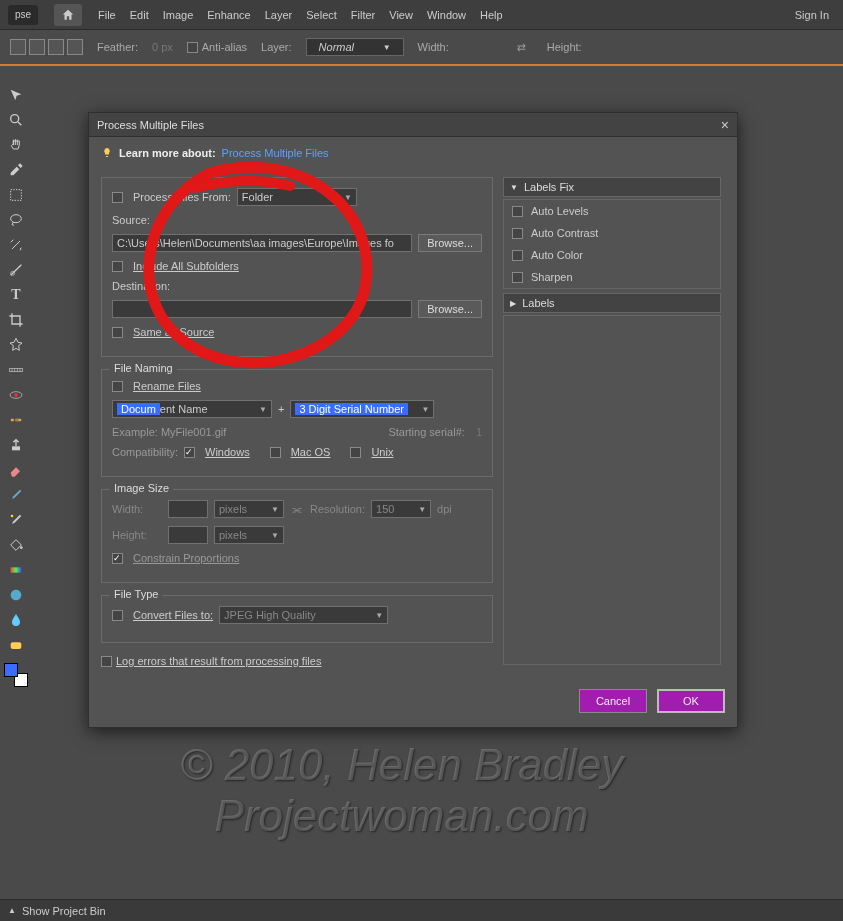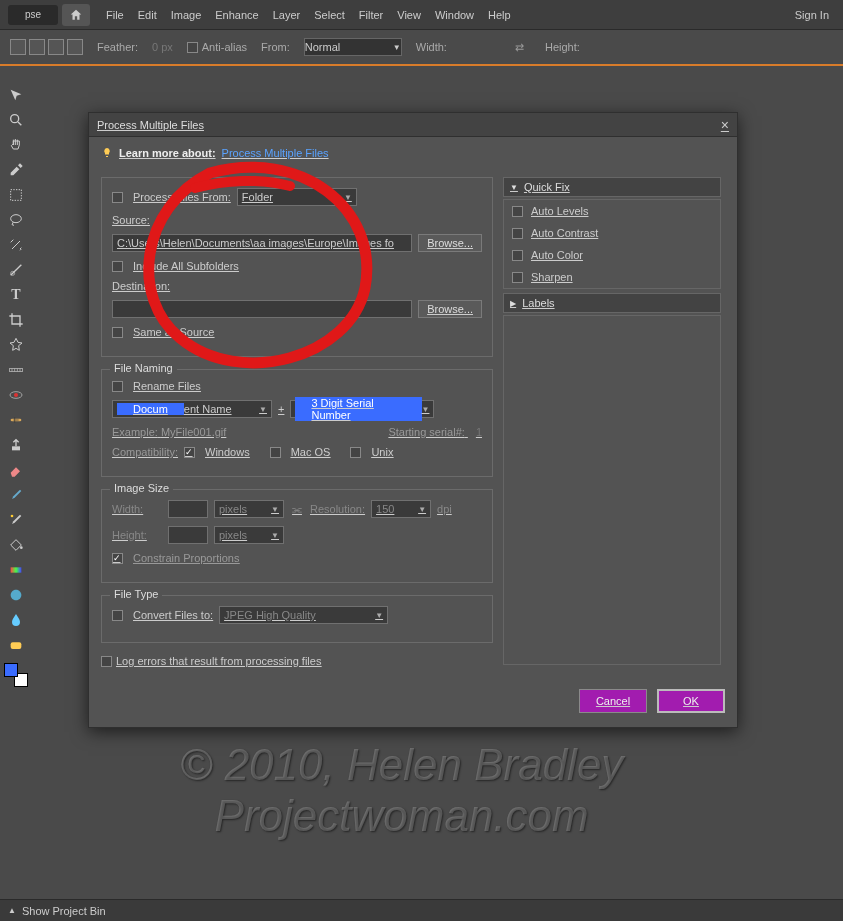--- a/index.html
+++ b/index.html
@@ -1,50 +1,50 @@
 <!DOCTYPE html>
 <html><head>
 <meta charset="utf-8">
 <style>
 * { margin: 0; padding: 0; box-sizing: border-box; font-family: Arial, sans-serif; }
 body { width: 843px; height: 921px; background: #4a4a4a; color: #ccc; font-size: 11px; position: relative; overflow: hidden; }
 
 
 .top-menubar { height: 30px; background: #3e3e3e; display: flex; align-items: center; padding: 0 8px; border-bottom: 1px solid #2a2a2a; }
-.logo-box { width: 50px; height: 20px; background: #2a2a2a; border-radius: 3px; display: flex; align-items: center; justify-content: center; font-size: 10px; color: #ccc; margin-right: 4px; }
+.logo-box { width: 30px; height: 20px; background: #2a2a2a; border-radius: 3px; display: flex; align-items: center; justify-content: center; font-size: 10px; color: #ccc; margin-right: 16px; }
 .home-btn { width: 28px; height: 22px; background: #555; border-radius: 3px; display: flex; align-items: center; justify-content: center; margin-right: 16px; }
 .home-btn svg { width: 14px; height: 14px; fill: #ccc; }
 .menu-items { display: flex; gap: 14px; }
 .menu-item { color: #ccc; cursor: pointer; }
 .spacer { flex: 1; }
 .sign-in { color: #ccc; margin-right: 6px; }
 
 
 .options-bar { height: 36px; background: #4a4a4a; display: flex; align-items: center; padding: 0 10px; border-bottom: 2px solid #d97c2a; gap: 14px; }
 .sel-icons { display: flex; gap: 3px; }
 .sel-icon { width: 16px; height: 16px; border: 1px solid #888; background: #555; }
 .opt-label { color: #aaa; }
 .opt-value { color: #777; }
 .checkbox-box { width: 11px; height: 11px; border: 1px solid #888; display: inline-block; vertical-align: middle; margin-right: 4px; background: #444; }
 .checkbox-box.checked::after { content: '✓'; color: #fff; font-size: 9px; display: block; line-height: 9px; }
-.mode-select { width: 98px; height: 18px; background: #333; border: 1px solid #666; color: #ccc; padding: 0 0; display: flex; align-items: center; justify-content: space-between; }
+.mode-select { width: 98px; height: 18px; background: #333; border: 1px solid #666; color: #ccc; padding: 0 12px; display: flex; align-items: center; justify-content: space-between; font-style: italic; }
 .mode-select .arrow { font-size: 8px; }
 .swap-icon { width: 16px; height: 12px; color: #999; }
 
 
 .toolbox { position: absolute; left: 0; top: 78px; width: 32px; background: #4a4a4a; padding: 4px 0; }
 .tool { width: 28px; height: 24px; margin: 1px auto; display: flex; align-items: center; justify-content: center; cursor: pointer; }
 .tool svg { width: 16px; height: 16px; fill: #ccc; }
 .tool.txt { color: #ccc; font-size: 14px; font-family: serif; font-weight: bold; }
 .color-swatches { margin-top: 6px; width: 24px; height: 24px; position: relative; margin-left: 4px; }
 .swatch-fg { width: 14px; height: 14px; background: #3a6cff; border: 1px solid #000; position: absolute; top: 0; left: 0; z-index: 2; }
 .swatch-bg { width: 14px; height: 14px; background: #fff; border: 1px solid #000; position: absolute; bottom: 0; right: 0; }
 
 
-.dialog { position: absolute; left: 88px; top: 112px; width: 650px; background: #535353; border: 1px solid #2f2f2f; box-shadow: 0 4px 16px rgba(0,0,0,0.6); text-decoration: underline; }
+.dialog { position: absolute; left: 88px; top: 112px; width: 650px; background: #535353; border: 1px solid #2f2f2f; box-shadow: 0 4px 16px rgba(0,0,0,0.6); }
 .dialog-titlebar { height: 24px; background: #434343; display: flex; align-items: center; padding: 0 8px; border-bottom: 1px solid #2f2f2f; }
 .dialog-title { color: #ddd; font-size: 11px; }
 .dialog-close { margin-left: auto; color: #ccc; cursor: pointer; font-size: 14px; }
 .dialog-body { padding: 10px 12px; }
 
 .learn-row { display: flex; align-items: center; gap: 6px; margin-bottom: 18px; }
 .bulb { width: 12px; height: 12px; }
 .learn-label { color: #eee; font-weight: bold; }
 .learn-link { color: #5aa3ff; }
 
@@ -55,21 +55,21 @@
 .fieldset { border: 1px solid #6b6b6b; padding: 10px; margin-bottom: 12px; position: relative; }
 .legend { position: absolute; top: -8px; left: 8px; background: #535353; padding: 0 4px; color: #ddd; font-size: 11px; }
 
 .form-row { display: flex; align-items: center; margin-bottom: 8px; gap: 6px; }
 .form-label { color: #ccc; }
 .select-field { height: 18px; background: #3a3a3a; border: 1px solid #707070; color: #ccc; padding: 0 4px; display: flex; align-items: center; justify-content: space-between; min-width: 100px; }
 .select-field .arrow { font-size: 8px; color: #aaa; }
 .text-input { height: 18px; background: #3a3a3a; border: 1px solid #707070; color: #ccc; padding: 0 4px; flex: 1; display: flex; align-items: center; overflow: hidden; white-space: nowrap; }
 .browse-btn { height: 18px; padding: 1px 8px; background: #5a5a5a; border: 1px solid #7a7a7a; color: #ddd; display: flex; align-items: center; cursor: pointer; }
 .underline { text-decoration: underline; }
-.highlighted { background: #3a6cff; color: #fff; padding: 0 16px; }
+.highlighted { background: #3a6cff; color: #fff; padding: 0 4px; }
 
 .right-header { height: 20px; background: #434343; border: 1px solid #666; display: flex; align-items: center; padding: 0 6px; color: #ddd; margin-bottom: 2px; }
 .right-header .arrow-down { margin-right: 6px; font-size: 8px; }
 .right-panel { border: 1px solid #666; background: #535353; padding: 0; margin-bottom: 4px; }
 .right-item { display: flex; align-items: center; padding: 5px 8px; color: #ccc; }
 .right-item .checkbox-box { margin-right: 8px; }
 
 .log-row { display: flex; align-items: center; margin-top: 4px; }
 
 .dialog-footer { display: flex; justify-content: flex-end; gap: 10px; padding: 10px 12px 14px; }
@@ -116,21 +116,21 @@
 <div class="options-bar">
   <div class="sel-icons">
     <div class="sel-icon"></div>
     <div class="sel-icon"></div>
     <div class="sel-icon"></div>
     <div class="sel-icon"></div>
   </div>
   <span class="opt-label">Feather:</span>
   <span class="opt-value">0 px</span>
   <span><span class="checkbox-box"></span><span class="opt-label">Anti-alias</span></span>
-  <span class="opt-label">From:</span>
+  <span class="opt-label">Layer:</span>
   <div class="mode-select">
       <span>Normal</span>
       <span class="arrow">▼</span>
     </div>
   <span class="opt-label">Width:</span>
   <span style="width:40px"></span>
   <span class="swap-icon">⇄</span>
   <span class="opt-label">Height:</span>
 </div>
 
@@ -397,21 +397,21 @@
 
         <div class="log-row">
           <span class="checkbox-box"></span>
           <span class="form-label underline">Log errors that result from processing files</span>
         </div>
       </div>
 
       <div class="right-col">
         <div class="right-header">
             <span class="arrow-down">▼</span>
-            <span>Quick Fix</span>
+            <span>Labels Fix</span>
           </div>
         <div class="right-panel">
           <div class="right-item">
               <span class="checkbox-box"></span>
               <span>Auto Levels</span>
             </div>
           <div class="right-item">
               <span class="checkbox-box"></span>
               <span>Auto Contrast</span>
             </div>

